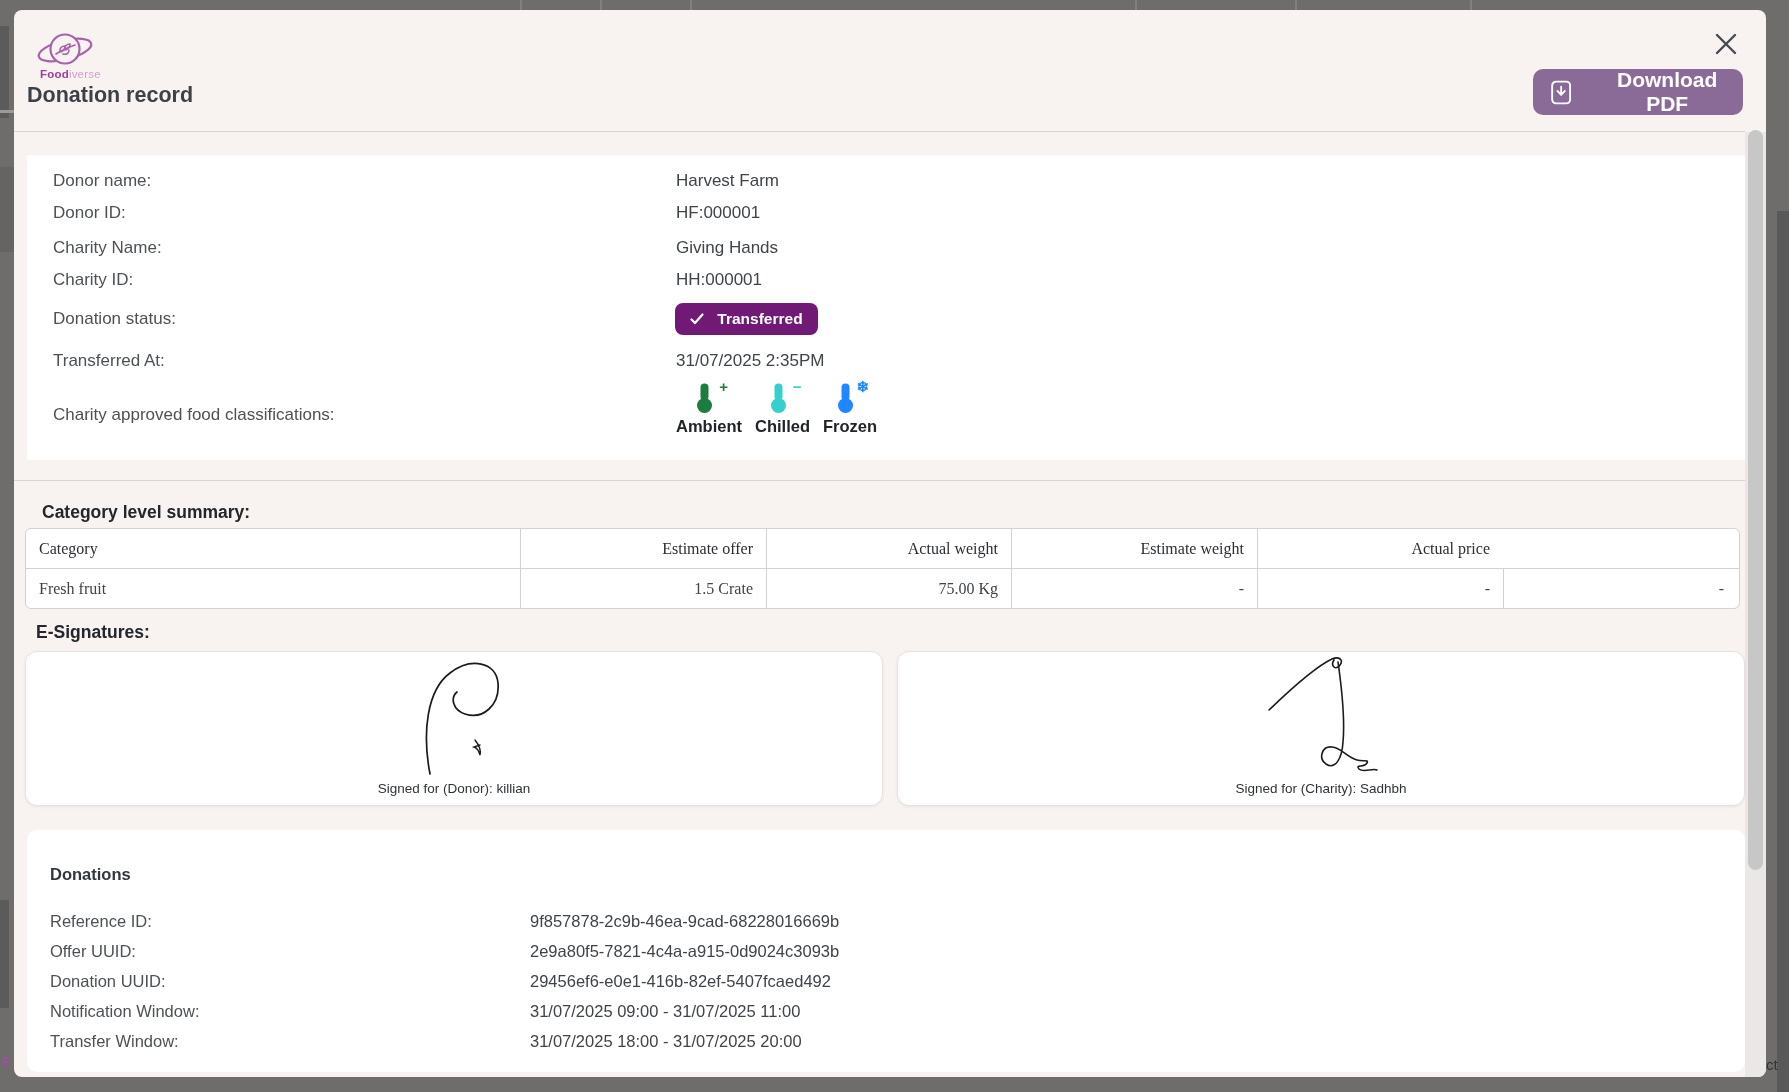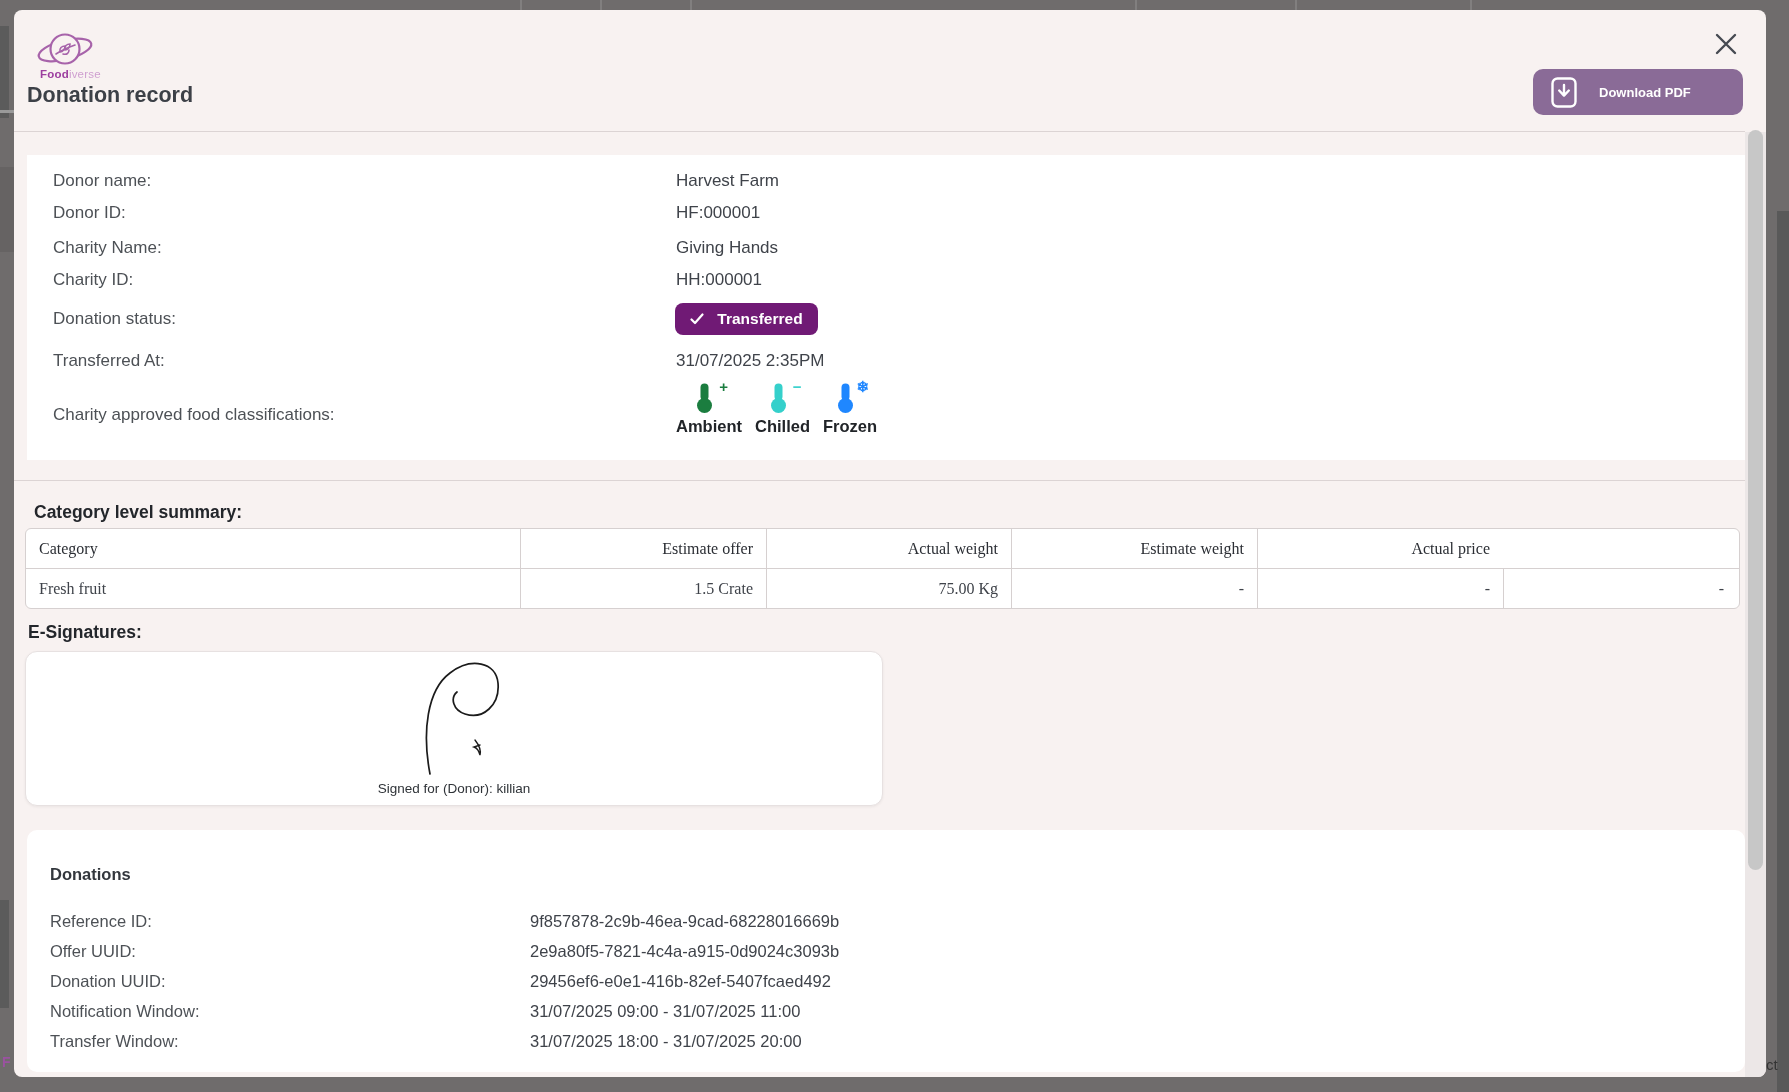--- a/index.html
+++ b/index.html
@@ -22,21 +22,21 @@
   .logo { position:absolute; left:22px; top:18px; }
   .brand-text { position:absolute; left:26px; top:58px; font-size:11.5px; letter-spacing:.2px; }
   .brand-text .b1 { color:#9c3e9f; font-weight:bold; }
   .brand-text .b2 { color:#cf9fd0; }
   .modal-title { position:absolute; left:13px; top:73px; font-size:21.5px; font-weight:bold; color:#3c4047; }
   .close-btn { position:absolute; left:1695px; top:17px; width:34px; height:34px; display:flex;
                align-items:center; justify-content:center; cursor:pointer; }
   .dl-btn { position:absolute; left:1519px; top:59px; width:210px; height:46px; background:#8a6b97;
             border:none; border-radius:10px; color:#ffffff; display:flex; align-items:center;
             padding:0 18px; gap:22px; cursor:pointer; }
-  .dl-btn span { font-size:13px; font-weight:bold; }
+  .dl-btn span { font-size:21px; font-weight:bold;margin-left:16px; }
   .hdr-divider { position:absolute; left:0; top:121px; width:1731px; height:1px; background:#dcd4d4; }
 
   
   .m-track { position:absolute; left:1731px; top:122px; width:21px; height:945px; background:#ece7e7; }
   .m-thumb { position:absolute; left:1734px; top:120px; width:15px; height:740px; background:#c7c7c7; border-radius:8px; }
 
   
   .info-card { position:absolute; left:13px; top:145px; width:1718px; height:305px; background:#ffffff; border-radius:0; }
   .ir { position:absolute; font-size:17px; }
   .lbl { color:#4d5156; }
@@ -44,21 +44,21 @@
   .badge { position:absolute; left:648px; top:148px; width:143px; height:32px; background:#701a75;
            border-radius:8px; color:#fff; display:flex; align-items:center; justify-content:center; gap:13px;
            font-size:15.5px; font-weight:bold; }
   .class-row { position:absolute; left:649px; top:227px; display:flex; gap:13px; }
   .class-item { display:flex; flex-direction:column; align-items:center; }
   .therm-wrap { position:relative; width:34px; height:32px; }
   .therm-sym { position:absolute; right:-2px; top:-4px; font-size:15px; font-weight:bold; }
   .class-name { margin-top:3px; font-size:16.5px; font-weight:600; color:#212428; }
 
   .section-divider { position:absolute; left:0; top:470px; width:1731px; height:1px; background:#dcd4d4; }
-  .section-h { position:absolute; font-size:17.5px; font-weight:bold; color:#23262b; }
+  .section-h { position:absolute; font-size:17.5px; font-weight:bold; color:#23262b;margin-left:8px; }
 
   
   .cat-table { position:absolute; left:11px; top:518px; width:1715px; background:#fff;
                border:1px solid #d6d0d0; border-radius:6px; font-size:16px; }
   .t-row { display:grid; grid-template-columns:494px 246px 245px 246px 246px 234px; }
   .t-row.head { border-bottom:1px solid #d6d0d0; color:#2b2e34; }
   .t-row.body { color:#3f434a; }
   .t-cell { height:39px; line-height:39px; padding:0 13px; text-align:right; border-left:1px solid #d6d0d0;
             overflow:hidden; white-space:nowrap;font-family:Liberation Serif, serif; }
   .t-cell:first-child { text-align:left; border-left:none; }
@@ -213,20 +213,27 @@
 
   <div class="section-h" style="left:14px;top:612px;">E-Signatures:</div>
 
   <div class="sig-box one">
     <svg class="sig-svg" width="858" height="155" viewBox="0 0 858 155">
       <path d="M404,122 C396,80 401,38 424,21 C445,5 470,10 472,31 C474,53 457,68 439,62 C427,58 424,46 431,40" fill="none" stroke="#1b1b1b" stroke-width="1.7" stroke-linecap="round"></path>
       <path d="M449,88 c4,5 6,11 5,15 c-1,-4 -3,-7 -6,-8 l6,-2" fill="none" stroke="#1b1b1b" stroke-width="1.4" stroke-linecap="round"></path>
     </svg>
     <div class="sig-cap">Signed for (Donor): killian</div>
   </div>
+  <div class="sig-box two">
+    <svg class="sig-svg" width="848" height="155" viewBox="0 0 848 155">
+      <path d="M371,58 C396,34 421,13 434,7 C441,4 446,8 442,13 C438,19 432,14 436,8" fill="none" stroke="#1b1b1b" stroke-width="1.6" stroke-linecap="round"></path>
+      <path d="M440,10 C444,38 447,68 445,90 C444,107 437,118 428,112 C420,106 424,94 434,95 C444,96 448,105 459,108 C465,110 471,107 469,111 C466,116 457,112 461,117 C465,121 475,116 479,118" fill="none" stroke="#1b1b1b" stroke-width="1.6" stroke-linecap="round"></path>
+    </svg>
+    <div class="sig-cap">Signed for (Charity): Sadhbh</div>
+  </div>
 
   <div class="don-card">
     <div class="don-h">Donations</div>
     <div class="dr lbl" style="left:23px;top:82px;">Reference ID:</div>
     <div class="dr val" style="left:503px;top:82px;">9f857878-2c9b-46ea-9cad-68228016669b</div>
     <div class="dr lbl" style="left:23px;top:112px;">Offer UUID:</div>
     <div class="dr val" style="left:503px;top:112px;">2e9a80f5-7821-4c4a-a915-0d9024c3093b</div>
     <div class="dr lbl" style="left:23px;top:142px;">Donation UUID:</div>
     <div class="dr val" style="left:503px;top:142px;">29456ef6-e0e1-416b-82ef-5407fcaed492</div>
     <div class="dr lbl" style="left:23px;top:172px;">Notification Window:</div>

